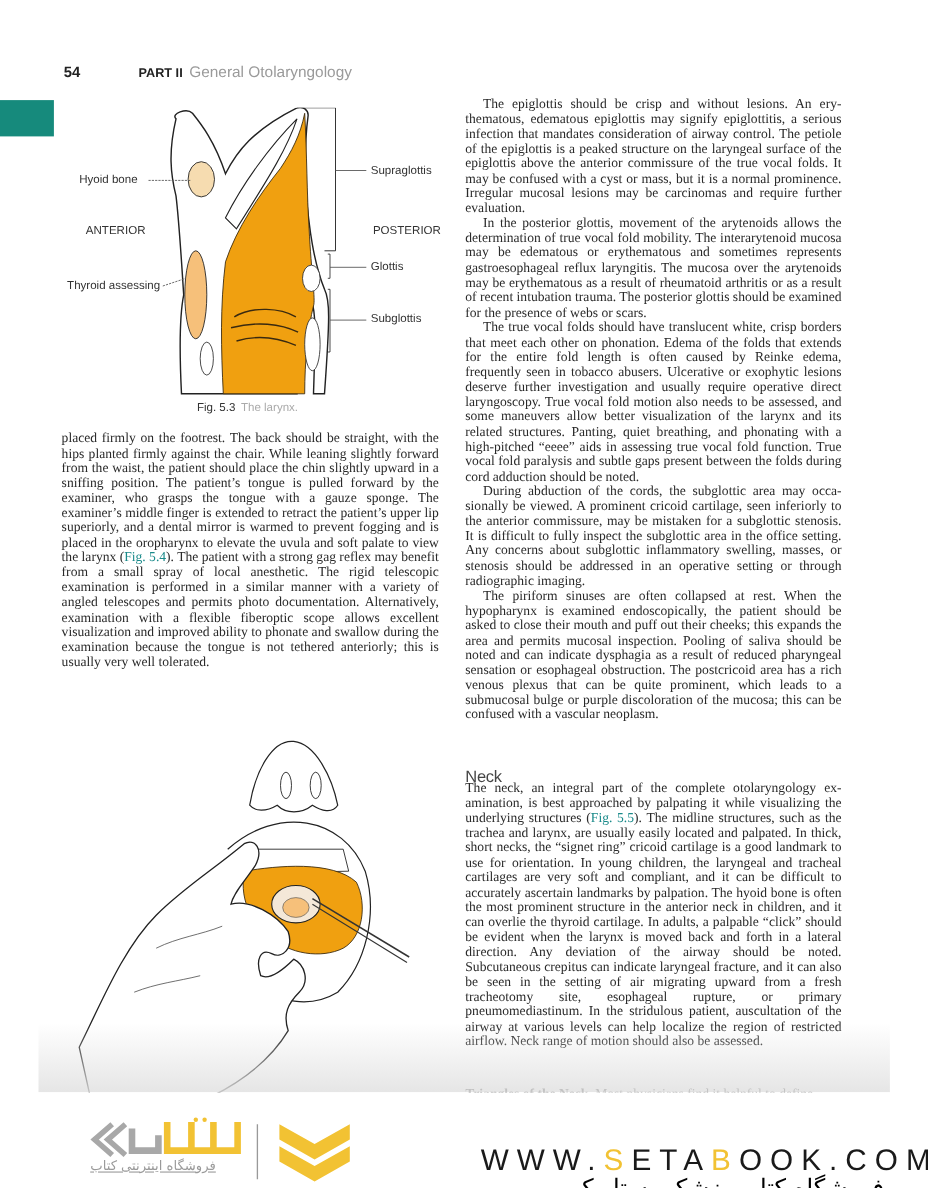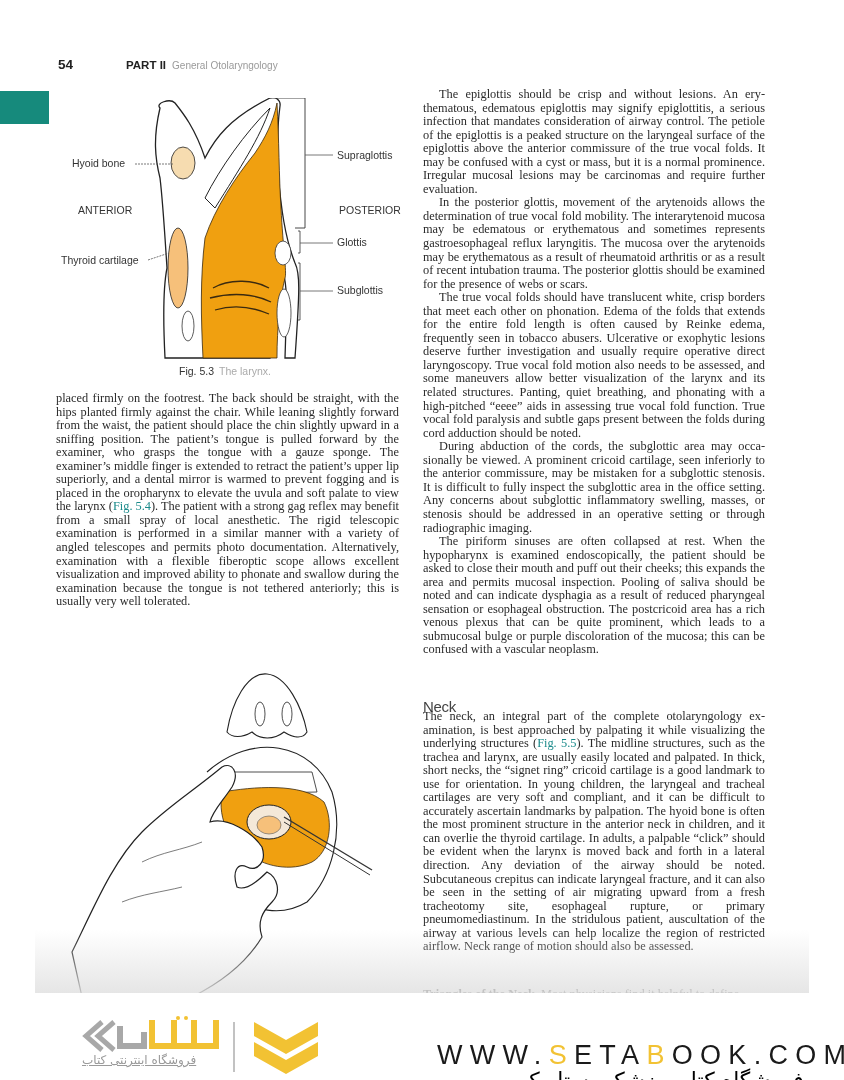--- a/index.html
+++ b/index.html
@@ -8,21 +8,21 @@
     background: #ffffff; color: #2a2a2a;
     font-family: "Liberation Serif", "DejaVu Serif", serif;
   }
   .header {
     position: absolute; top: 44px; left: 58px;
     font-family: "Liberation Sans", "DejaVu Sans", sans-serif;
     font-size: 12px; display: flex; align-items: baseline; margin-top: 13px;
   }
   .page-num { font-weight: bold; font-size: 13.5px; color: #222; width: 52px; }
   .part { font-weight: bold; color: #222; margin-right: 6px; font-size: 11.5px; padding-left: 16px; }
-  .part-title { color: #9a9a9a; font-size: 10px; }
+  .part-title { color: #9a9a9a; font-size: 14px; }
   .teal-tab {
     position: absolute; left: 0; top: 91px; width: 49px; height: 33px;
     background: #168a7c;
   }
   
   .fig53 { position: absolute; left: 55px; top: 98px; width: 355px; height: 275px; }
   .fig-label {
     position: absolute; font-family: "Liberation Sans", "DejaVu Sans", sans-serif;
     font-size: 10.5px; color: #333; white-space: nowrap;
   }
@@ -117,21 +117,21 @@
     <path d="M243 133 L245 133 L245 155 L243 155" stroke="#333" stroke-width="0.8" fill="none"></path>
     <line x1="245" y1="145" x2="278" y2="145" stroke="#555" stroke-width="0.8"></line>
     <path d="M243 165 L245 165 L245 222 L243 222" stroke="#333" stroke-width="0.8" fill="none"></path>
     <line x1="245" y1="193" x2="278" y2="193" stroke="#555" stroke-width="0.8"></line>
 
     <line x1="80" y1="66" x2="118" y2="66" stroke="#555" stroke-width="0.8" stroke-dasharray="2,1"></line>
     <line x1="93" y1="162" x2="114" y2="155" stroke="#555" stroke-width="0.8" stroke-dasharray="2,1"></line>
   </svg>
   <span class="fig-label" style="left:17px; top:59px;">Hyoid bone</span>
   <span class="fig-label" style="left:23px; top:106px;">ANTERIOR</span>
-  <span class="fig-label" style="left:6px; top:156px;">Thyroid cartilage</span>
+  <span class="fig-label" style="left:6px; top:156px;">Thyroid assessing</span>
   <span class="fig-label" style="left:282px; top:51px;text-align:center;">Supraglottis</span>
   <span class="fig-label" style="left:268px; top:106px;margin-left:16px;">POSTERIOR</span>
   <span class="fig-label" style="left:282px; top:138px;">Glottis</span>
   <span class="fig-label" style="left:282px; top:186px;">Subglottis</span>
 </div>
 <div class="caption">
   <span class="num">Fig. 5.3</span><span class="txt">The larynx.</span>
 </div>
 
 <div class="col col-left">

